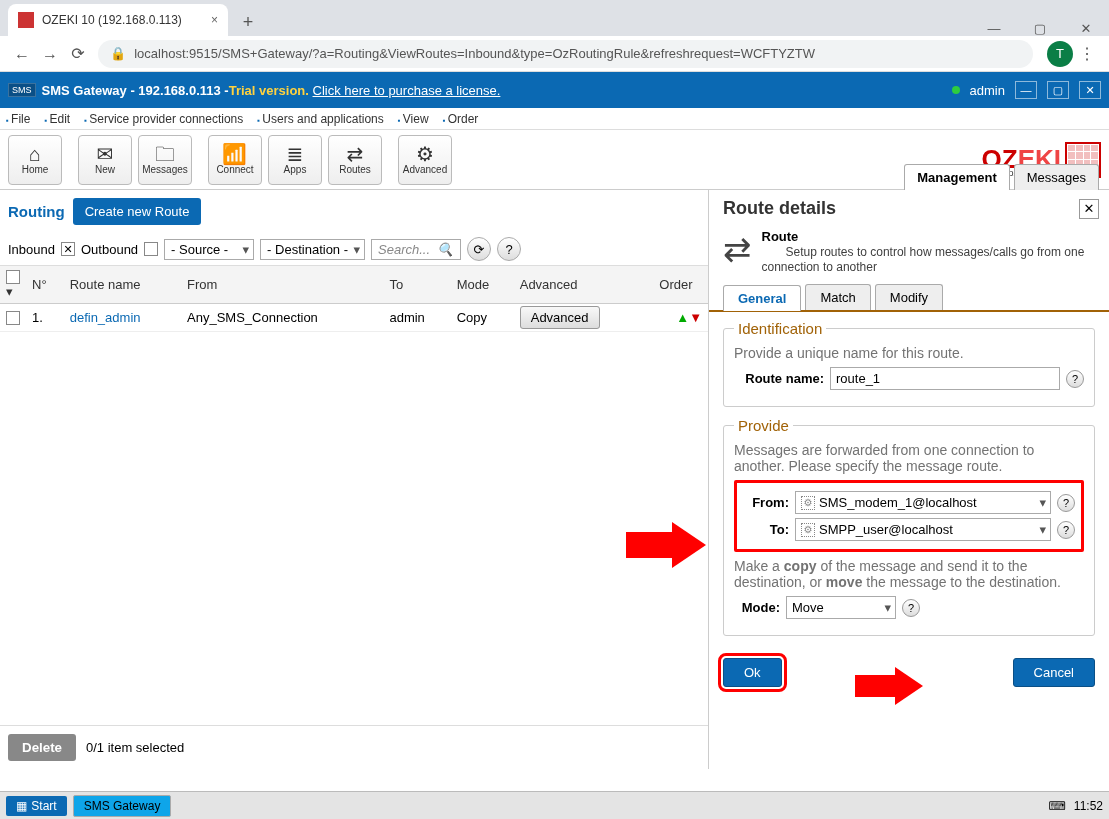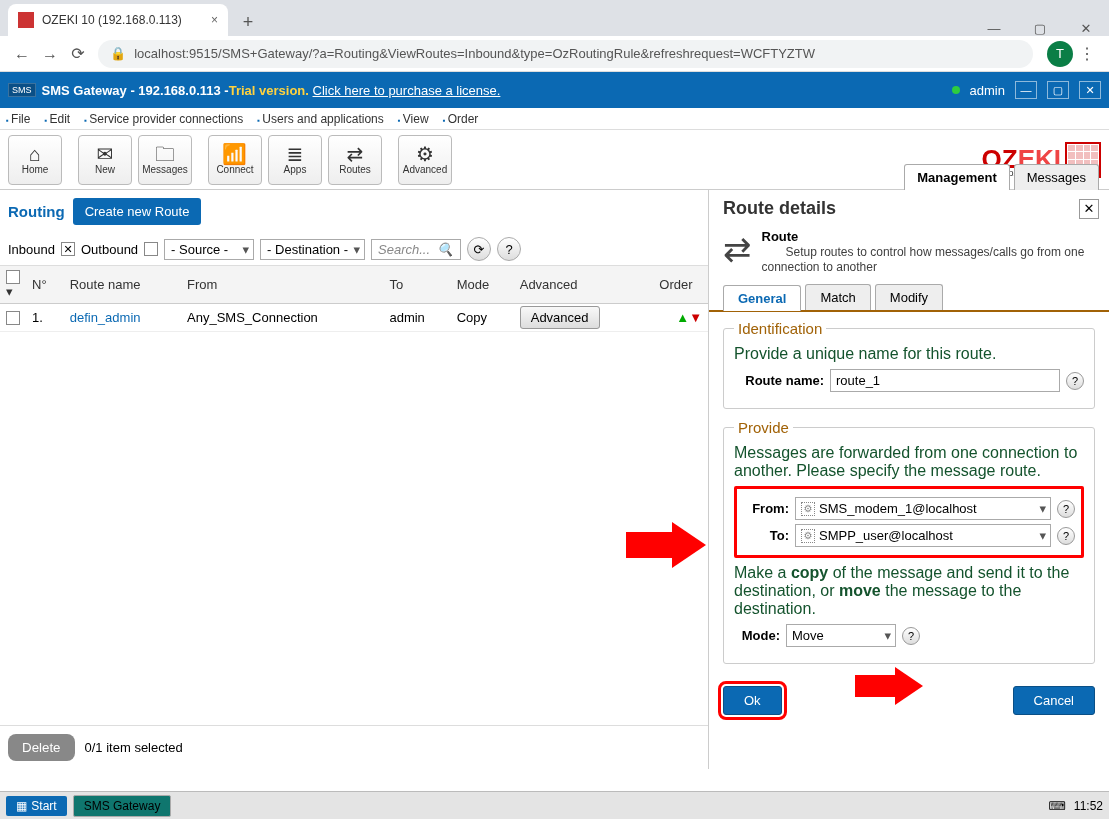--- a/index.html
+++ b/index.html
@@ -71,58 +71,58 @@
 
 
 .tbl { width:100%; border-collapse:collapse; font-size:13px; }
 .tbl th { text-align:left; padding:4px 6px; background:#f4f4f4; border-bottom:1px solid #ccc; font-weight:normal; color:#333; }
 .tbl td { padding:6px; border-bottom:1px solid #eee; }
 .tbl .link { color:#0b69b3; }
 .btn-grey { background:linear-gradient(#f8f8f8,#ddd); border:1px solid #999; padding:3px 10px; border-radius:3px; }
 
 
 .left-footer { margin-top:auto; padding:8px; display:flex; align-items:center; gap:10px; border-top:1px solid #ddd; }
-.btn-del { background:#888; color:#fff; border:none; padding:6px 14px; border-radius:8px; }
+.btn-del { background:#888; color:#fff; border:none; padding:6px 14px; border-radius:3px;font-weight:bold; }
 
 
 .panel-head { display:flex; align-items:center; padding:8px 10px 4px 14px; }
 .panel-head h2 { font-size:18px; font-weight:bold; color:#333; }
 .panel-head .close { margin-left:auto; width:20px; height:20px; border:1px solid #999; display:flex; align-items:center; justify-content:center; font-size:13px; }
 .panel-desc { display:flex; padding:6px 14px 10px; gap:10px; }
 .panel-desc .icn { font-size:34px; color:#444; }
 .panel-desc .txt b { display:block; font-size:13px; }
 .panel-desc .txt span { font-size:12px; color:#404040;margin-left:24px; }
 
 .tabs2 { display:flex; padding:0 14px; border-bottom:2px solid #a16207; }
 .tab2 { border:1px solid #aaa; border-bottom:none; padding:5px 14px; background:#eee; font-size:13px; border-radius:3px 3px 0 0; margin-right:4px; }
 .tab2.active { background:#fff; color:#0b69b3; font-weight:bold; position:relative; top:1px; }
 
 .form { padding:8px 14px; }
 fieldset { border:1px solid #ccc; border-radius:3px; padding:8px 10px 12px; margin-bottom:10px; }
 legend { padding:0 4px; font-size:15px; color:#a16207; }
-.hint { font-size:16px; color:#14532d; margin-bottom:6px; }
+.hint { font-size:14px; color:#737373; margin-bottom:6px; }
 .frow { display:flex; align-items:center; gap:6px; margin:4px 0; font-size:13px; }
 .frow label { width:90px; text-align:right; font-weight:bold; }
 .frow input[type=text], .frow .sel2 { flex:1; border:1px solid #aaa; padding:3px 5px; font-size:13px; background:#fff; }
 .frow .sel2 { display:flex; align-items:center; position:relative; padding-right:18px; }
 .frow .sel2::after { content:"▾"; position:absolute; right:4px; color:#555; }
 .frow .sel2 .gico { width:14px; height:14px; border:1px dotted #888; margin-right:4px; font-size:10px; display:flex; align-items:center; justify-content:center; color:#888; }
 .qm { width:18px; height:18px; border:1px solid #999; border-radius:50%; display:flex; align-items:center; justify-content:center; font-size:11px; background:linear-gradient(#fff,#ddd); }
 
 .redbox { border:3px solid red; padding:4px 6px; border-radius:2px; }
 .redbox .frow label { width:46px; }
 
 .btnrow { display:flex; justify-content:space-between; gap:8px; padding:4px 14px; }
 .btnrow button { padding:6px 20px; border-radius:3px; border:1px solid #0a4f86; color:#fff; background:#0b69b3; font-size:13px; }
 .ok-highlight { outline:3px solid red; outline-offset:2px; }
 
 
 .taskbar { position:absolute; left:0; right:0; bottom:0; height:28px; background:#e4e4e4; border-top:1px solid #bbb; display:flex; align-items:center; padding:0 6px; font-size:12px; }
 .taskbar .start { background:#0b69b3; color:#fff; padding:3px 10px; border-radius:2px; display:flex; align-items:center; gap:4px; }
-.taskbar .task { background:#0f766e; border:1px solid #aaa; padding:3px 10px; margin-left:6px; border-radius:2px; }
+.taskbar .task { background:#0ea5e9; border:1px solid #aaa; padding:3px 10px; margin-left:6px; border-radius:2px; }
 .taskbar .clock { margin-left:auto; display:flex; align-items:center; gap:8px; }
 
 
 .arrow { position:absolute; width:0; height:0; }
 .arrow.a1 { left:626px; top:532px; }
 .arrow.a2 { left:855px; top:675px; }
 .arrow-body { position:absolute; background:red; }
 .arrow.a1 .arrow-body { width:46px; height:26px; left:0; top:0; }
 .arrow.a1::after { content:""; position:absolute; left:46px; top:-10px; border-left:34px solid red; border-top:23px solid transparent; border-bottom:23px solid transparent; }
 .arrow.a2 .arrow-body { width:40px; height:22px; left:0; top:0; }

